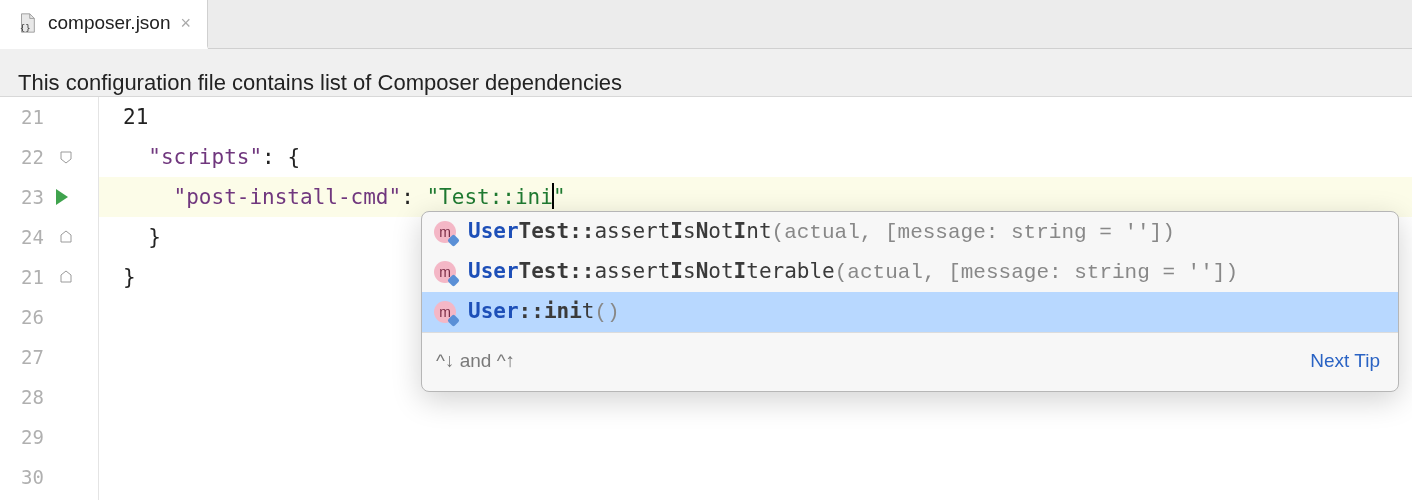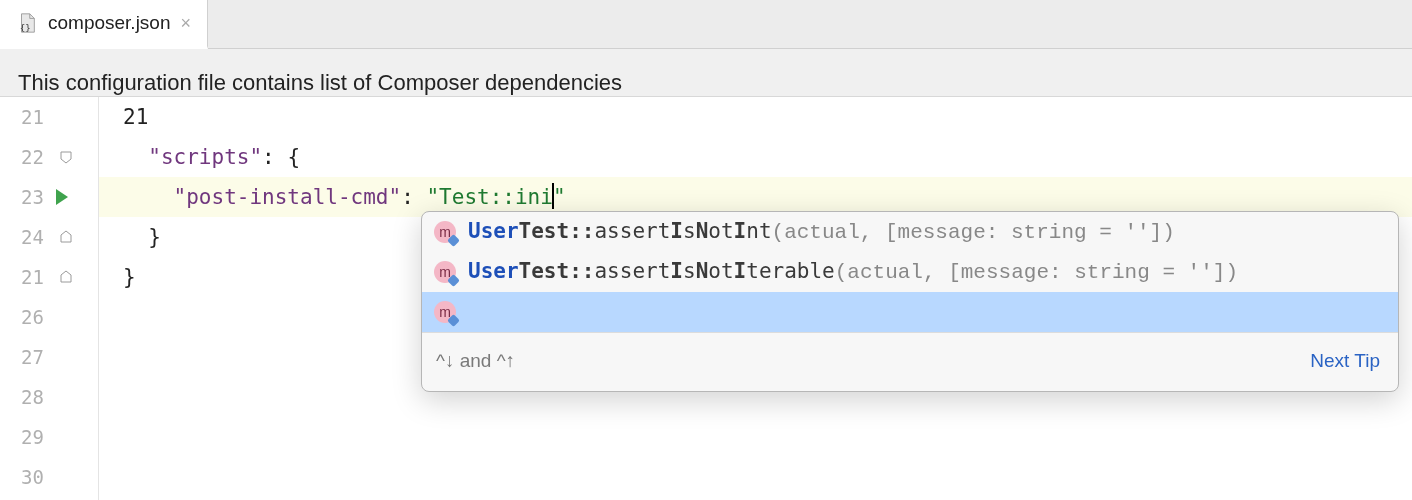--- a/index.html
+++ b/index.html
@@ -241,20 +241,21 @@
       <div class="item">
         <span class="m-icon">m</span>
         <span><span class="c-class b">User</span><span class="c-sub">Test</span><span class="c-sub">::</span><span class="c-method">assert</span><span class="c-method b">I</span><span class="c-method">s</span><span class="c-method b">N</span><span class="c-method">ot</span><span class="c-method b">I</span><span class="c-method">nt</span><span class="c-args">(actual, [message: string = ''])</span></span>
       </div>
       <div class="item">
         <span class="m-icon">m</span>
         <span><span class="c-class b">User</span><span class="c-sub">Test</span><span class="c-sub">::</span><span class="c-method">assert</span><span class="c-method b">I</span><span class="c-method">s</span><span class="c-method b">N</span><span class="c-method">ot</span><span class="c-method b">I</span><span class="c-method">terable</span><span class="c-args">(actual, [message: string = ''])</span></span>
       </div>
       <div class="item selected">
         <span class="m-icon">m</span>
+        <span><span class="c-class b">User</span><span class="c-sub"></span><span class="c-sub">::</span><span class="c-method"></span><span class="c-method b">ini</span><span class="c-method">t</span><span class="c-method b"></span><span class="c-method"></span><span class="c-method b"></span><span class="c-method"></span><span class="c-args">()</span></span>
       </div>
       <div class="hint">
         <span>^↓ and ^↑</span>
         <span style="flex:1"></span>
         <span class="link">Next Tip</span>
       </div>
     </div>
 
   </div>
 </div>

